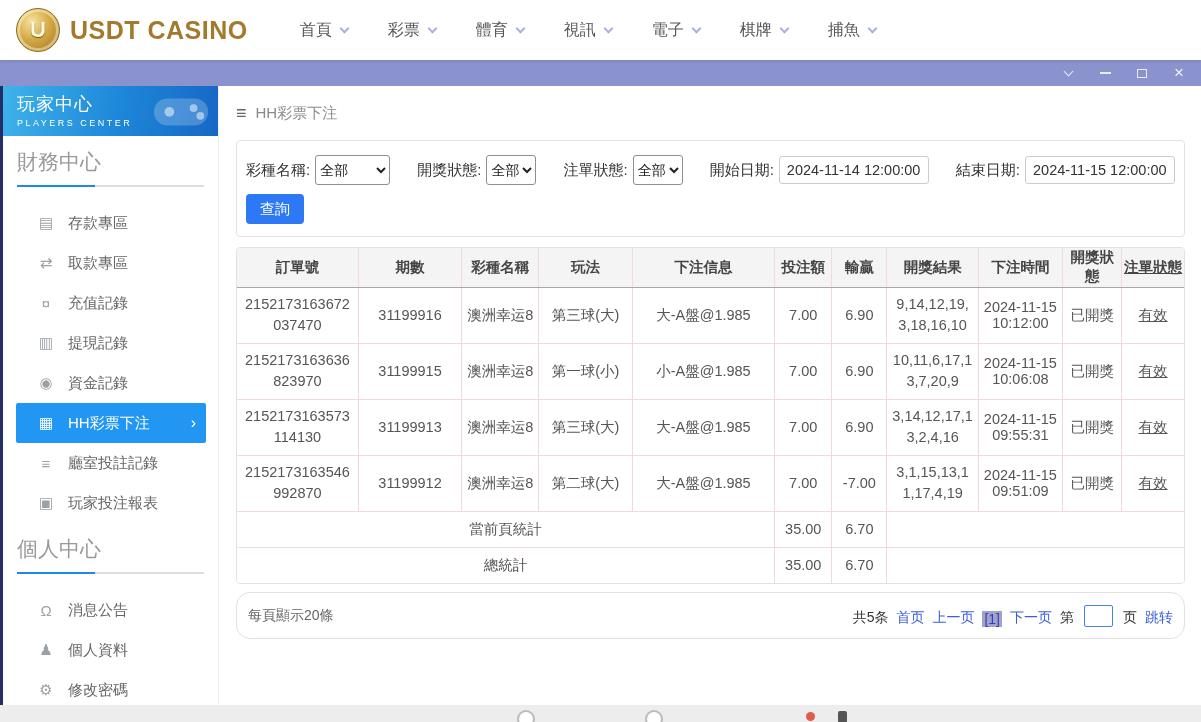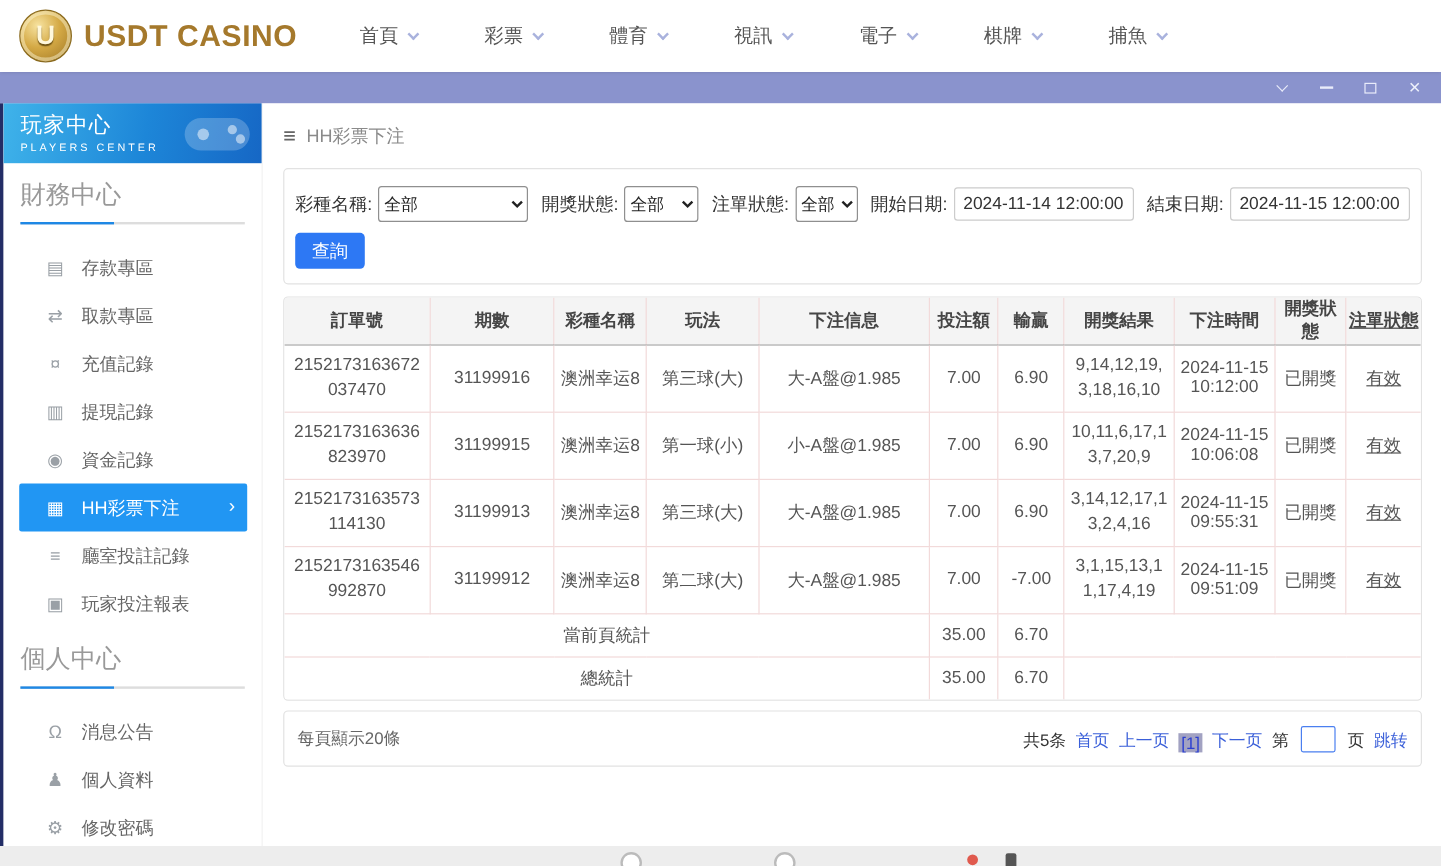--- a/index.html
+++ b/index.html
@@ -13,21 +13,21 @@
   
   .topbar{height:60px;display:flex;align-items:center;padding:0 16px;background:#fff;
           box-shadow:0 1px 3px rgba(0,0,0,.12);position:relative;z-index:3;}
   .logo{display:flex;align-items:center;gap:10px;cursor:pointer;}
   .logo-circle{width:44px;height:44px;border-radius:50%;
      background:radial-gradient(circle at 35% 30%,#f7e3a0,#d4a945 45%,#9c7322 100%);
      border:1px solid #8a6a1e;display:flex;align-items:center;justify-content:center;
      box-shadow:inset 0 0 0 3px rgba(255,250,220,.45);}
   .logo-circle span{font-size:22px;font-weight:bold;color:#fff8dc;text-shadow:0 1px 1px #6e5212;}
   .brand-text{font-size:25px;font-weight:800;letter-spacing:.5px;color:var(--gold);}
-  .topnav{display:flex;align-items:center;gap:56px;margin-left:52px;}
+  .topnav{display:flex;align-items:center;gap:40px;margin-left:52px;}
   .nav-item{display:flex;align-items:center;font-size:16px;color:#555;cursor:pointer;}
   .chev{width:7px;height:7px;border-right:2px solid #a9b2dd;border-bottom:2px solid #a9b2dd;
         transform:rotate(45deg);margin-left:9px;margin-top:-4px;}
   
   .titlebar{height:26px;background:var(--titlebar);display:flex;align-items:center;
             justify-content:flex-end;gap:21px;padding-right:14px;position:relative;z-index:2;}
   .wc-btn{display:flex;align-items:center;justify-content:center;width:16px;height:16px;cursor:pointer;}
   .wc-collapse{width:7px;height:7px;border-right:1.6px solid #e9ecfa;border-bottom:1.6px solid #e9ecfa;
                transform:rotate(45deg);margin-top:-3px;}
   .wc-minimize{width:11px;height:2px;background:#e9ecfa;}
@@ -53,21 +53,21 @@
   .sb-item.active .sb-icon{color:#fff;}
   .sb-chev{margin-left:auto;margin-right:10px;color:#fff;font-size:16px;}
   
   .main{flex:1;background:#fff;padding:0 16px 0 17px;overflow:hidden;}
   .content-header{height:54px;display:flex;align-items:center;gap:9px;}
   .hamburger{font-size:18px;color:#666;cursor:pointer;}
   .page-title{font-size:15px;color:#8a8a8a;}
   .card{border:1px solid #e2e2e2;border-radius:4px;background:#fff;}
   .filter-card{padding:14px 9px 12px 9px;}
   .filter-row{display:flex;align-items:center;gap:5px;flex-wrap:nowrap;}
-  .flabel{font-size:15px;color:#333;white-space:nowrap;margin-left:6px;}
+  .flabel{font-size:15px;color:#333;white-space:nowrap;margin-left:22px;}
   .flabel:first-child{margin-left:0;}
   select{height:30px;border:1px solid #8f8f8f;border-radius:3px;font-size:14px;color:#222;
          background:#fff;font-family:inherit;}
   .sel-lottery{width:125px;} .sel-draw{width:62px;} .sel-order{width:52px;}
   .date-input{width:150px;height:28px;border:1px solid #ccc;border-radius:3px;font-size:14.5px;
               color:#333;padding:0 7px;font-family:inherit;}
   .btn-search{margin-top:9px;width:58px;height:30px;background:var(--btn-blue);color:#fff;border:none;
               border-radius:4px;font-size:15px;cursor:pointer;font-family:inherit;}
   
   .table-card{margin-top:10px;overflow:hidden;}
@@ -75,21 +75,21 @@
   th{height:39px;background:#f4f4f4;font-size:14.5px;color:#454545;font-weight:bold;
      border:1px solid var(--cellborder);border-top:none;border-bottom:1px solid #a8a8a8;padding:0 1px;}
   td{height:56px;text-align:center;font-size:14.5px;color:#555;border:1px solid var(--cellborder);
      padding:2px 4px;background:#fff;}
   td.brk{word-break:break-all;line-height:1.45;}
   th:first-child,td:first-child{border-left:none;} th:last-child,td:last-child{border-right:none;text-decoration:underline;}
   tr.sum td{height:36px;}
   tr:last-child td{border-bottom:none;}
   
   .footer-card{margin-top:8px;height:47px;display:flex;align-items:center;justify-content:space-between;
-               padding:0 11px;}
+               padding:0 11px;border-radius:14px;}
   .pagesize{font-size:14px;color:#666;}
   .pager{display:flex;align-items:flex-end;gap:8px;font-size:14px;color:#333;}
   .pg-link{color:var(--link);cursor:pointer;}
   .pg-cur{background:#a2a2c2;color:#2b3fd0;padding:0 2px;cursor:pointer;}
   .pg-input{width:29px;height:22px;border:1px solid #4a7ff0;border-radius:2px;margin:0 2px;}
   
   .bottom-band{position:absolute;left:0;right:0;bottom:0;height:17px;background:#ededed;
                overflow:hidden;z-index:6;}
   .fw{position:absolute;border-radius:50%;}
   .fw-ring1{left:517px;top:5px;width:18px;height:18px;border:2px solid #bbb;background:#fff;}

